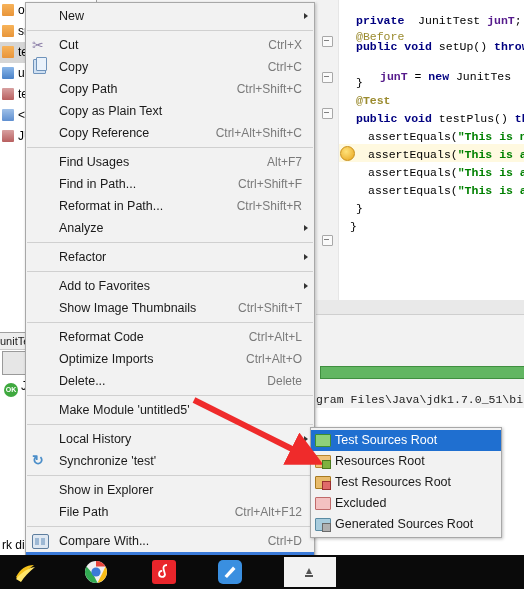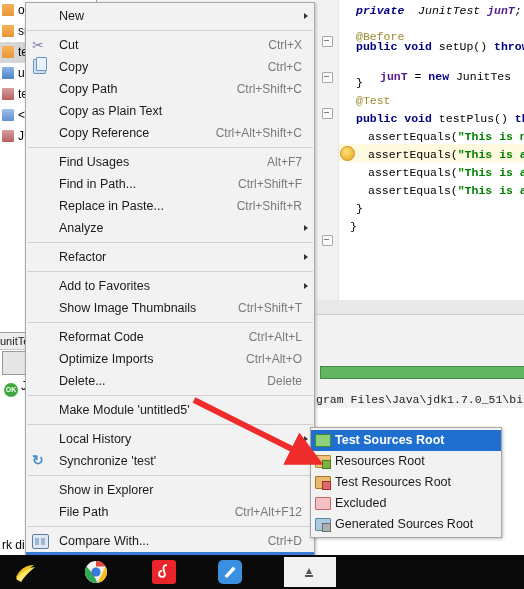--- a/index.html
+++ b/index.html
@@ -107,21 +107,21 @@
   
   #submenu{
     left:310px;top:427px;width:190px;
     background:#f2f2f2;border:1px solid #a8a8a8;
     box-shadow:1px 1px 3px rgba(0,0,0,.25);padding:2px 0;
   }
   .si{position:relative;height:21px;line-height:21px;display:flex;align-items:center;}
   .si .sicon{flex:0 0 24px;width:24px;height:21px;position:relative;}
   .si .slabel{font-size:12.5px;color:#1a1a1a;white-space:nowrap;}
   .si.sel{background:#1f6fd0;}
-  .si.sel .slabel{color:#fff;font-weight:bold;}
+  .si.sel .slabel{color:#fff;}
   .folder{position:absolute;left:4px;top:4px;width:14px;height:11px;border-radius:1px;}
   .f-blue{background:#8fd3ec;border:1px solid #3f93b8;}
   .f-green{background:#8ed07a;border:1px solid #3f8f2f;}
   .f-orange{background:#f0c27a;border:1px solid #b8862f;}
   .f-testres{background:#e8bb6a;border:1px solid #a87a20;}
   .f-pink{background:#f3c1c1;border:1px solid #c06a6a;}
   .f-gen{background:#a8ccdd;border:1px solid #5a8ba3;}
   .fbadge{position:absolute;right:-1px;bottom:-2px;width:7px;height:7px;background:#7fb23f;border:1px solid #4a7a1f;}
   .fbadge.g{background:#b0b0b0;border-color:#6a6a6a;}
   .fbadge.m{background:#e06a6a;border-color:#9a3030;}
@@ -150,26 +150,26 @@
 <div class="abs" id="scrollcol"></div>
 <div class="abs" id="gutter"></div>
 <div class="abs hl-line" style="left:338px;top:144px;width:186px;"></div>
 <div class="abs" style="left:338px;top:0;width:1px;height:300px;background:#e6e6e6;"></div>
 <div class="abs fold" style="left:322px;top:36px;"></div>
 <div class="abs fold" style="left:322px;top:72px;"></div>
 <div class="abs fold" style="left:322px;top:108px;"></div>
 <div class="abs fold" style="left:322px;top:235px;"></div>
 <div class="abs bulb" style="left:340px;top:146px;"></div>
 <div class="abs" id="code-lines">
-    <div class="codeline" style="top: 2px; left: 356px; font-style: italic;"><span class="kw">private </span><span class="id"> JunitTest </span><span class="fld">junT</span><span class="id">;</span></div>
+    <div class="codeline" style="top: 12px; left: 356px;"><span class="kw">private </span><span class="id"> JunitTest </span><span class="fld">junT</span><span class="id">;</span></div>
     <div class="codeline" style="top: 20px; left: 356px; margin-top: 8px;"><span class="ann">@Before</span></div>
     <div class="codeline" style="top: 38px; left: 356px;"><span class="kw">public void </span><span class="id">setUp() </span><span class="kw">throws</span></div>
     <div class="codeline" style="top: 68px; left: 380px;"><span class="fld">junT</span><span class="id"> = </span><span class="kw">new</span><span class="id"> JunitTes</span></div>
     <div class="codeline" style="top: 74px; left: 356px;"><span class="id">}</span></div>
-    <div class="codeline" style="top: 92px; left: 356px;"><span class="ann">@Test</span></div>
+    <div class="codeline" style="top: 92px; left: 356px; font-weight: bold;"><span class="ann">@Test</span></div>
     <div class="codeline" style="top: 110px; left: 356px;"><span class="kw">public void </span><span class="id">testPlus() </span><span class="kw">thr</span></div>
     <div class="codeline" style="top: 128px; left: 368px;"><span class="id">assertEquals(</span><span class="str">"This is n</span></div>
     <div class="codeline" style="top: 146px; left: 368px;"><span class="id">assertEquals(</span><span class="str">"This is a</span></div>
     <div class="codeline" style="top: 164px; left: 368px;"><span class="id">assertEquals(</span><span class="str">"This is a</span></div>
     <div class="codeline" style="top: 182px; left: 368px;"><span class="id">assertEquals(</span><span class="str">"This is a</span></div>
     <div class="codeline" style="top: 200px; left: 356px;"><span class="id">}</span></div>
     <div class="codeline" style="top: 218px; left: 350px;"><span class="id">}</span></div>
   </div>
 
 <div class="abs" id="runpanel"></div>
@@ -235,21 +235,21 @@
       <span class="label">Find Usages</span>
       <span class="short">Alt+F7</span>
     </div>
     <div class="mi">
       <span class="icon"></span>
       <span class="label">Find in Path...</span>
       <span class="short">Ctrl+Shift+F</span>
     </div>
     <div class="mi">
       <span class="icon"></span>
-      <span class="label">Replace in Paste...</span>
+      <span class="label">Reformat in Path...</span>
       <span class="short">Ctrl+Shift+R</span>
     </div>
     <div class="mi">
       <span class="icon"></span>
       <span class="label">Analyze</span>
       <span class="short"></span>
       <span class="arrow"></span>
     </div>
     <div class="msep"></div>
     <div class="mi">

